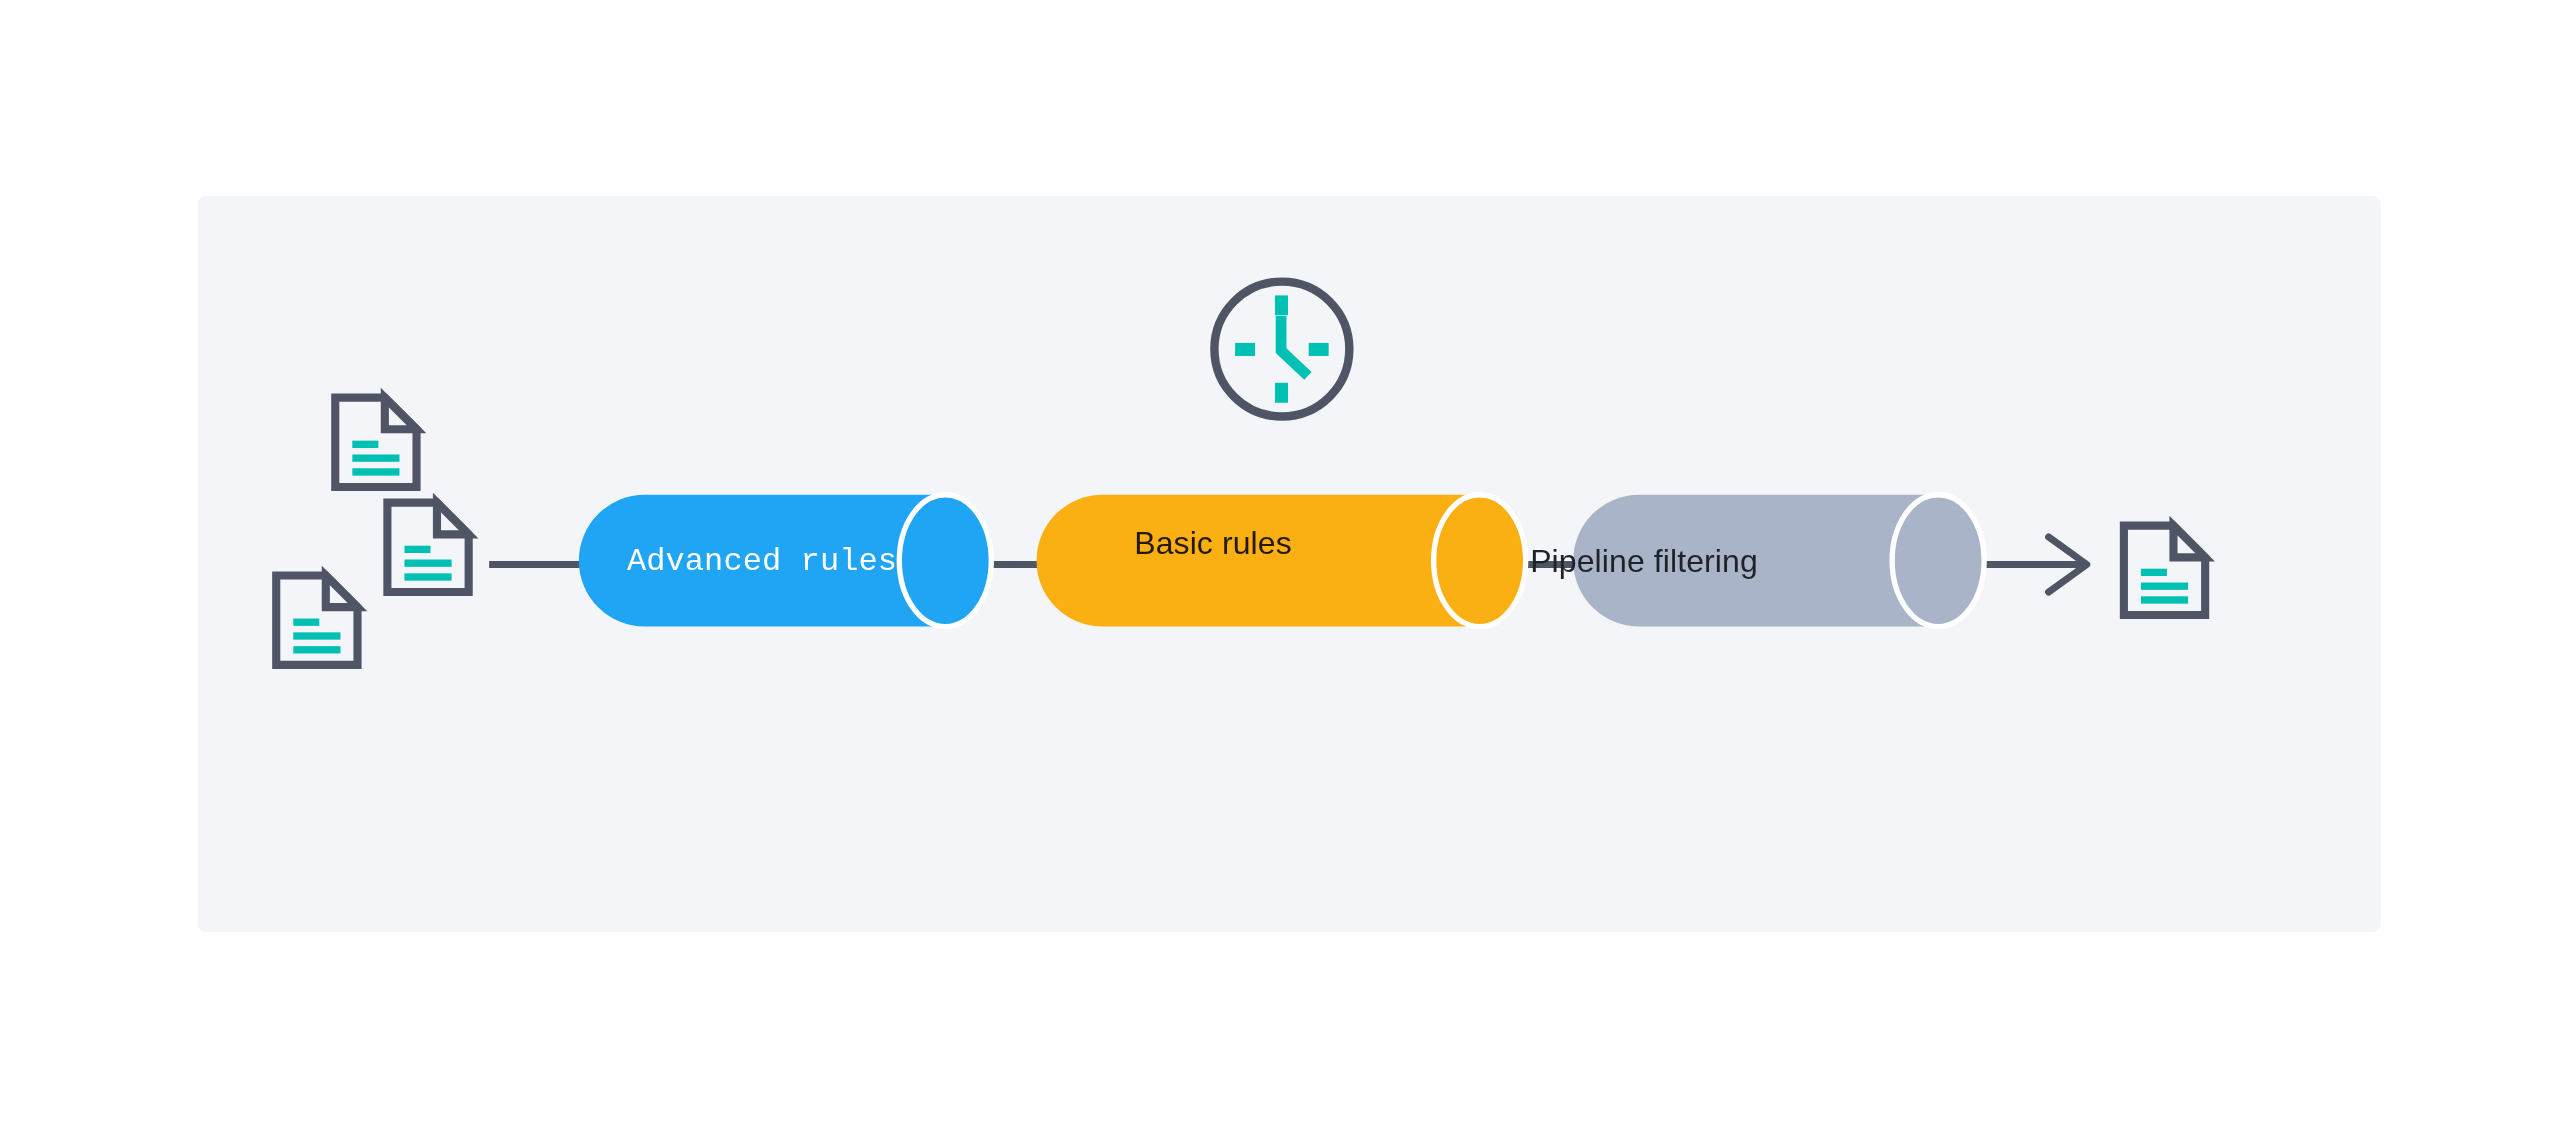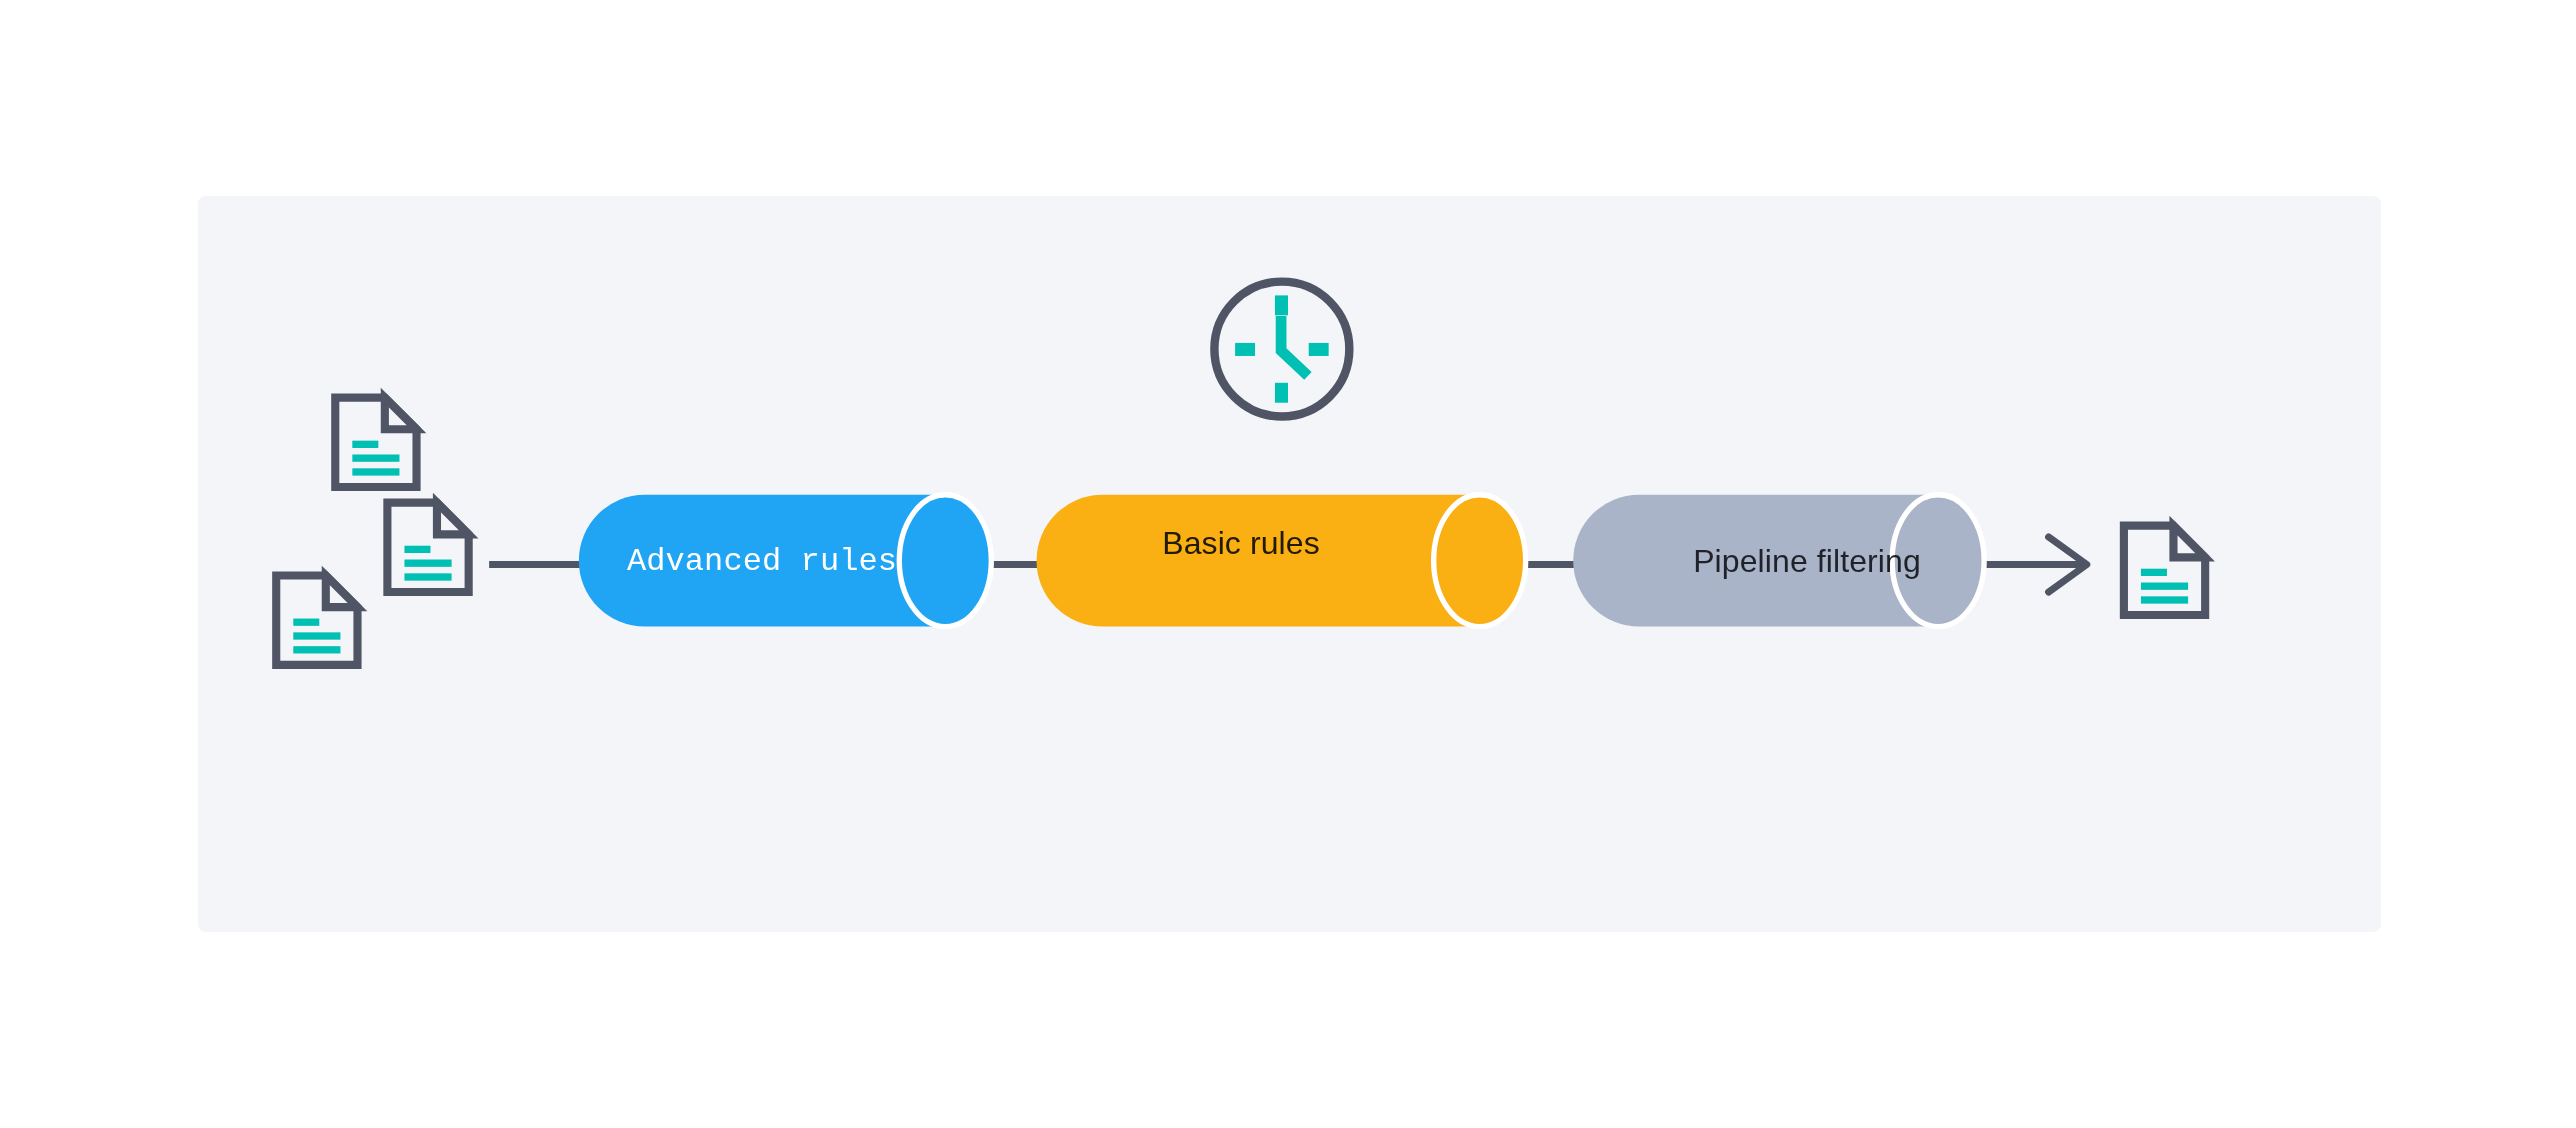--- a/index.html
+++ b/index.html
@@ -49,28 +49,28 @@
   }
   #label-advanced {
     left: 579px;
     top: 495px;
     width: 366px;
     height: 132px;
     color: #ffffff;
     font-family: Liberation Mono, monospace;
   }
   #label-basic {
-    left: 1058px;
+    left: 1030px;
     top: 495px;
     width: 366px;
     height: 96px;
     color: #231a04;
   }
   #label-pipeline {
-    left: 1649px;
+    left: 1486px;
     top: 495px;
     width: 316px;
     height: 132px;
     color: #1f2229;
   }
 </style>
 </head>
 <body>
 
 <div id="canvas">

